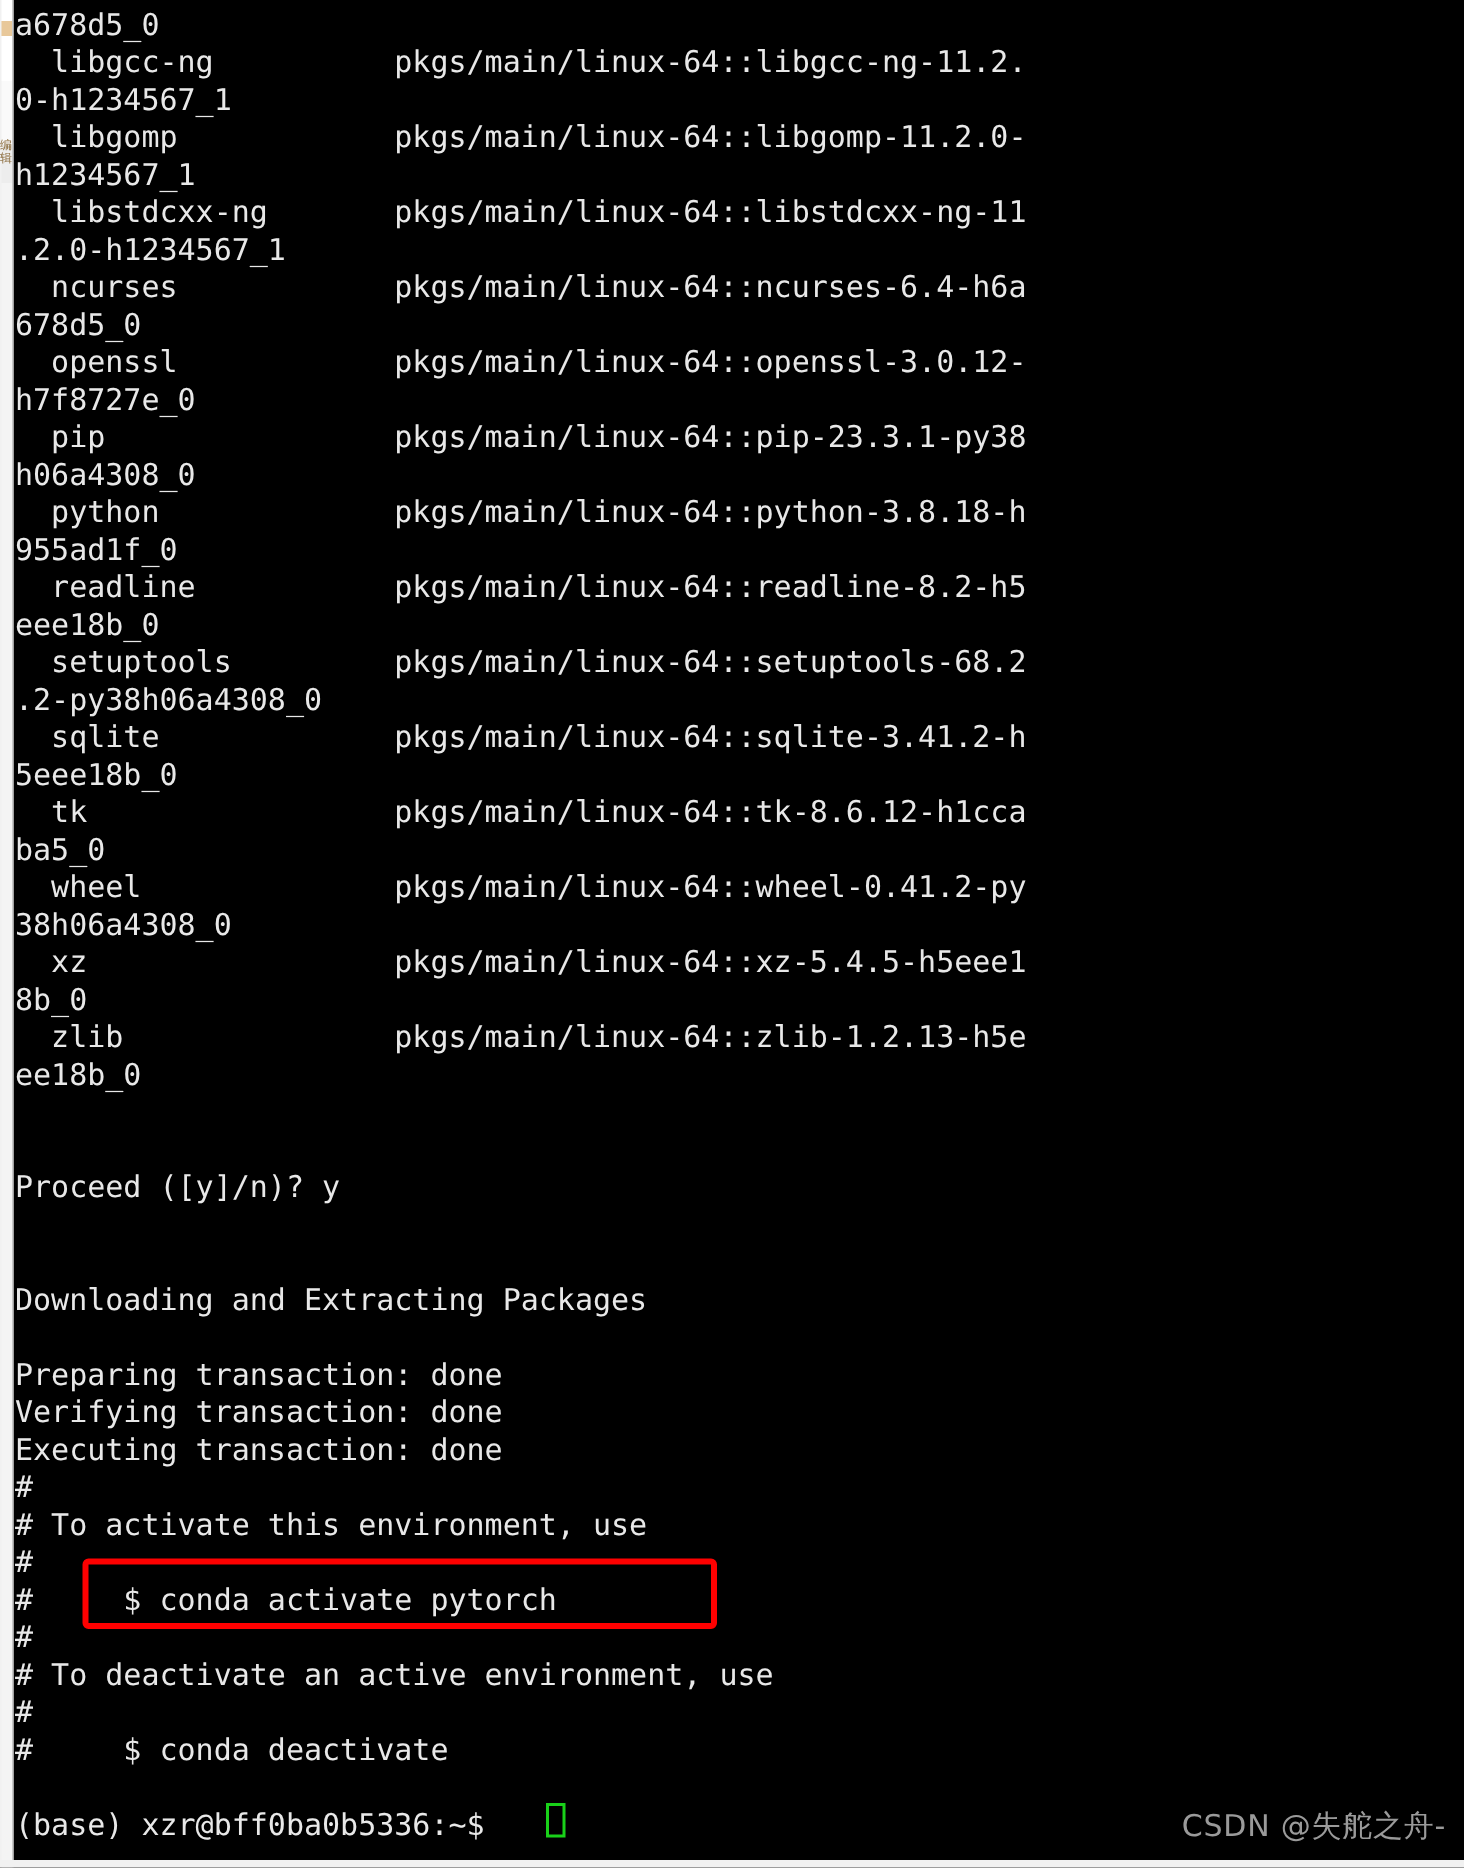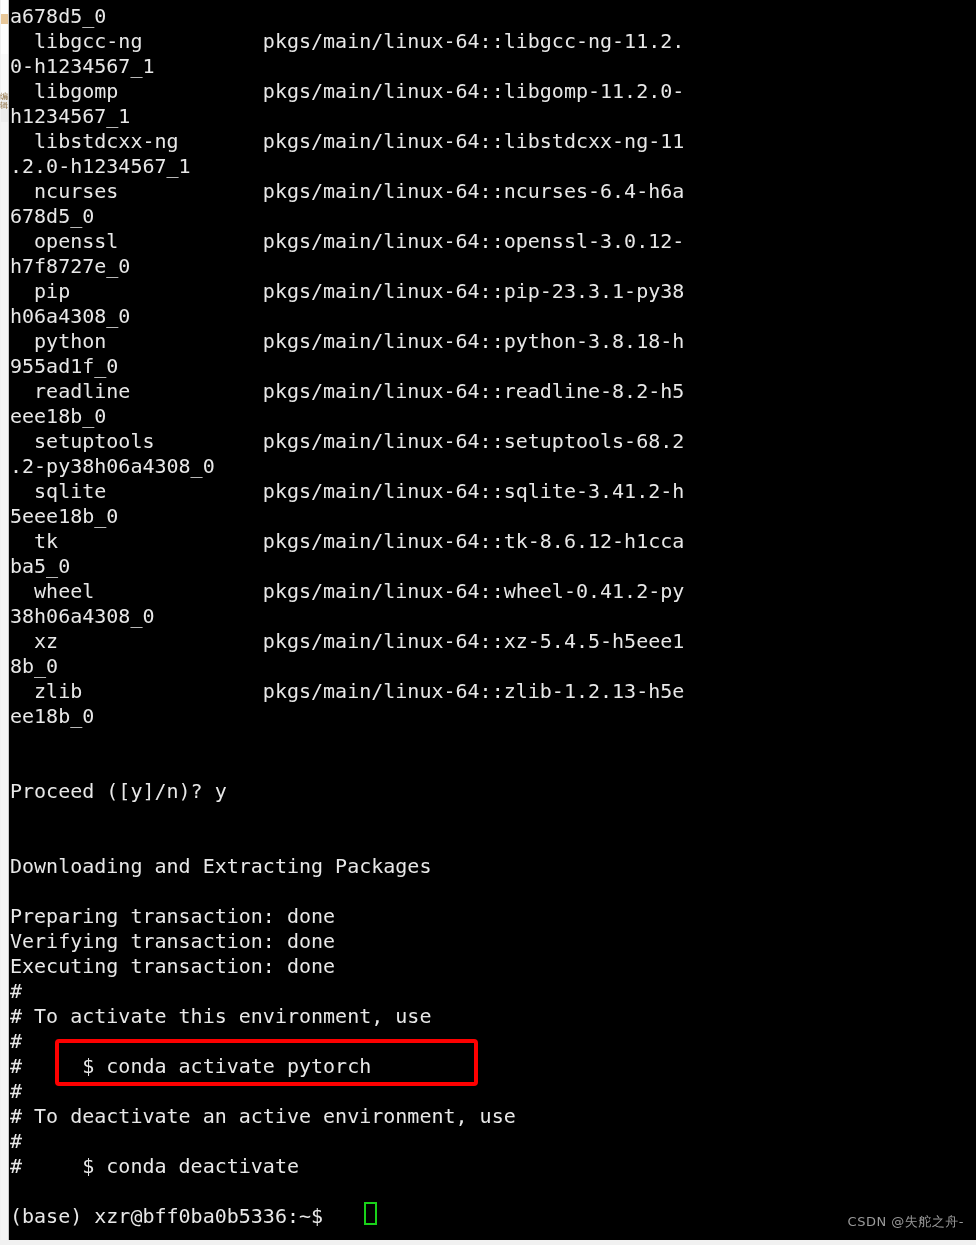--- a/index.html
+++ b/index.html
@@ -112,21 +112,21 @@
     z-index: 4;
   }
 
   
   .watermark {
     position: absolute;
     right: 12px;
     bottom: 14px;
     color: #9a9a9a;
     font-family: "DejaVu Sans", sans-serif;
-    font-size: 13px;
+    font-size: 20px;
     letter-spacing: 0.5px;
     z-index: 4;
     white-space: pre;
   }
 </style>
 </head>
 <body>
 
 <div id="screen">
 

